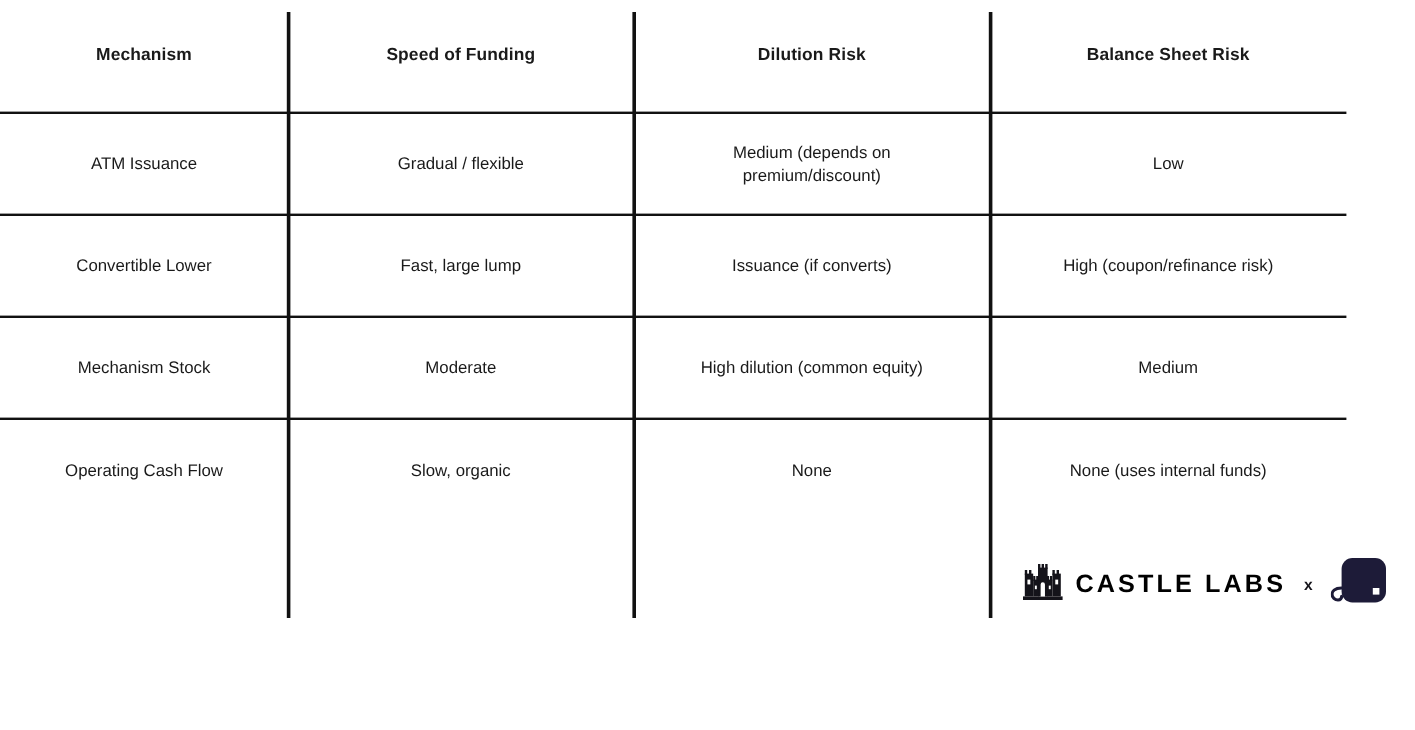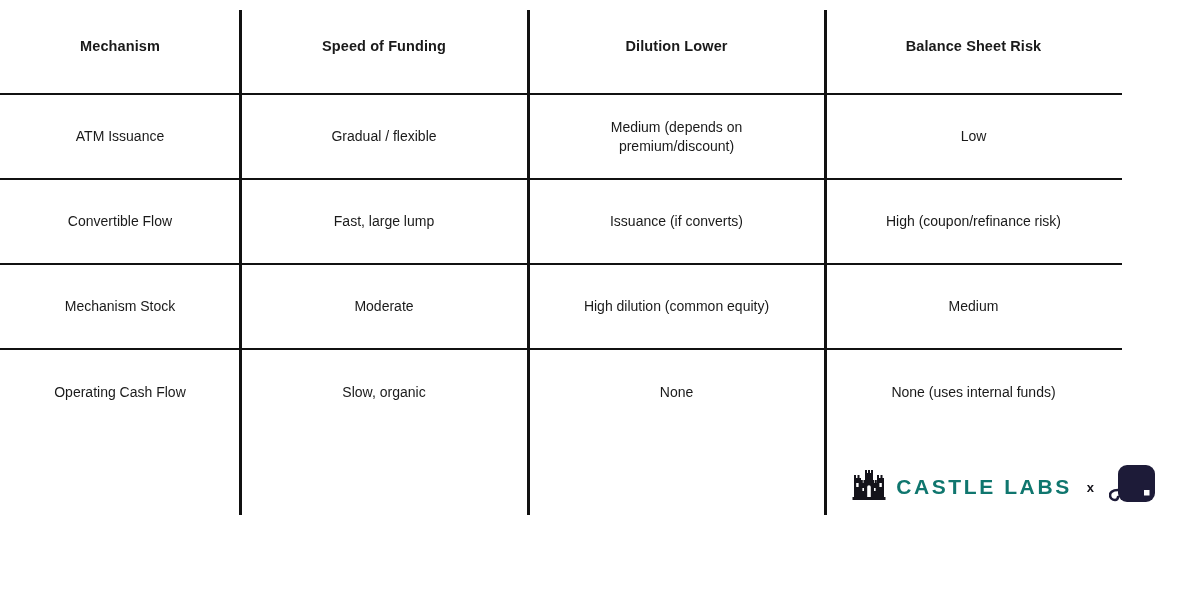--- a/index.html
+++ b/index.html
@@ -102,21 +102,21 @@
     align-items: center;
     gap: 10px;
   }
 
   .castle-icon { display: block; }
 
   .castle-word {
     font-size: 21px;
     font-weight: bold;
     letter-spacing: 2.6px;
-    color: #0f766e;
+    color: #000000;
     text-align: center;
   }
 
   .cross {
     font-size: 13px;
     font-weight: bold;
     color: #14131a;
     padding: 0 2px;
   }
 
@@ -159,34 +159,34 @@
       <colgroup>
         <col class="c0">
           <col class="c1">
           <col class="c2">
           <col class="c3">
       </colgroup>
       <thead>
         <tr>
           <th>Mechanism</th>
           <th>Speed of Funding</th>
-          <th>Dilution Lower</th>
+          <th>Dilution Risk</th>
           <th>Balance Sheet Risk</th>
         </tr>
       </thead>
       <tbody>
         <tr>
           <td>ATM Issuance</td>
           <td>Gradual / flexible</td>
           <td class="cell-multiline">Medium (depends on
 premium/discount)</td>
           <td>Low</td>
         </tr>
         <tr>
-          <td>Convertible Flow</td>
+          <td>Convertible Lower</td>
           <td>Fast, large lump</td>
           <td class="cell-multiline">Issuance (if converts)</td>
           <td>High (coupon/refinance risk)</td>
         </tr>
         <tr>
           <td>Mechanism Stock</td>
           <td>Moderate</td>
           <td class="cell-multiline">High dilution (common equity)</td>
           <td>Medium</td>
         </tr>

